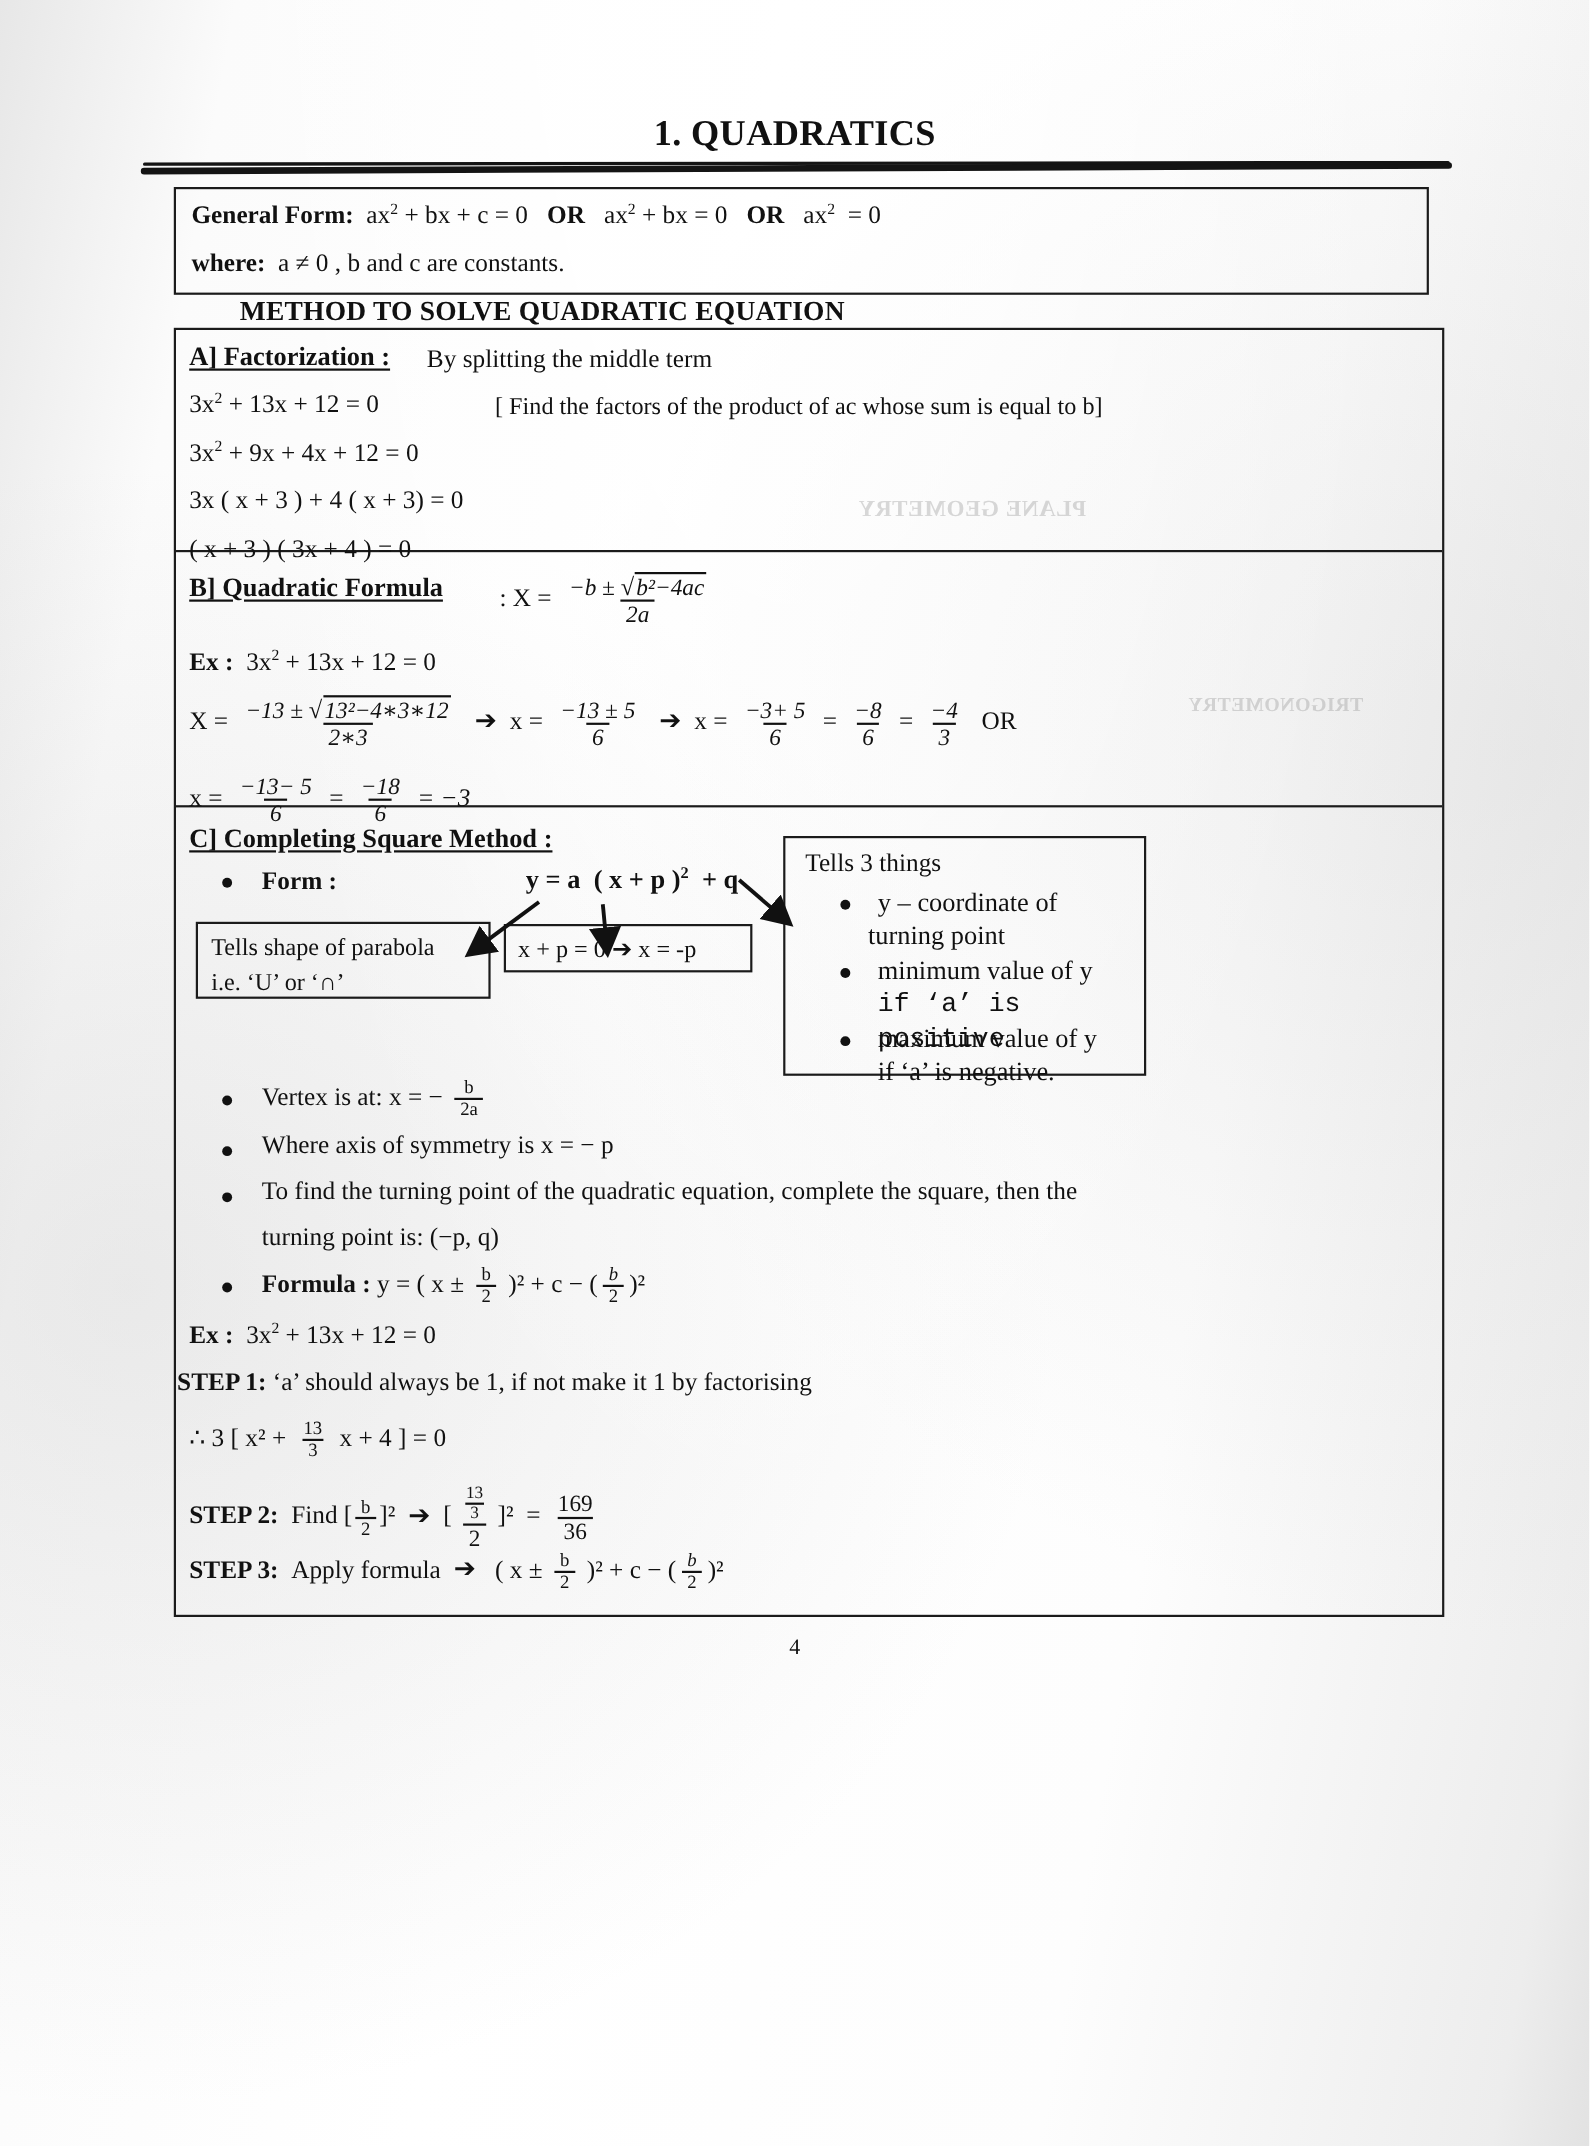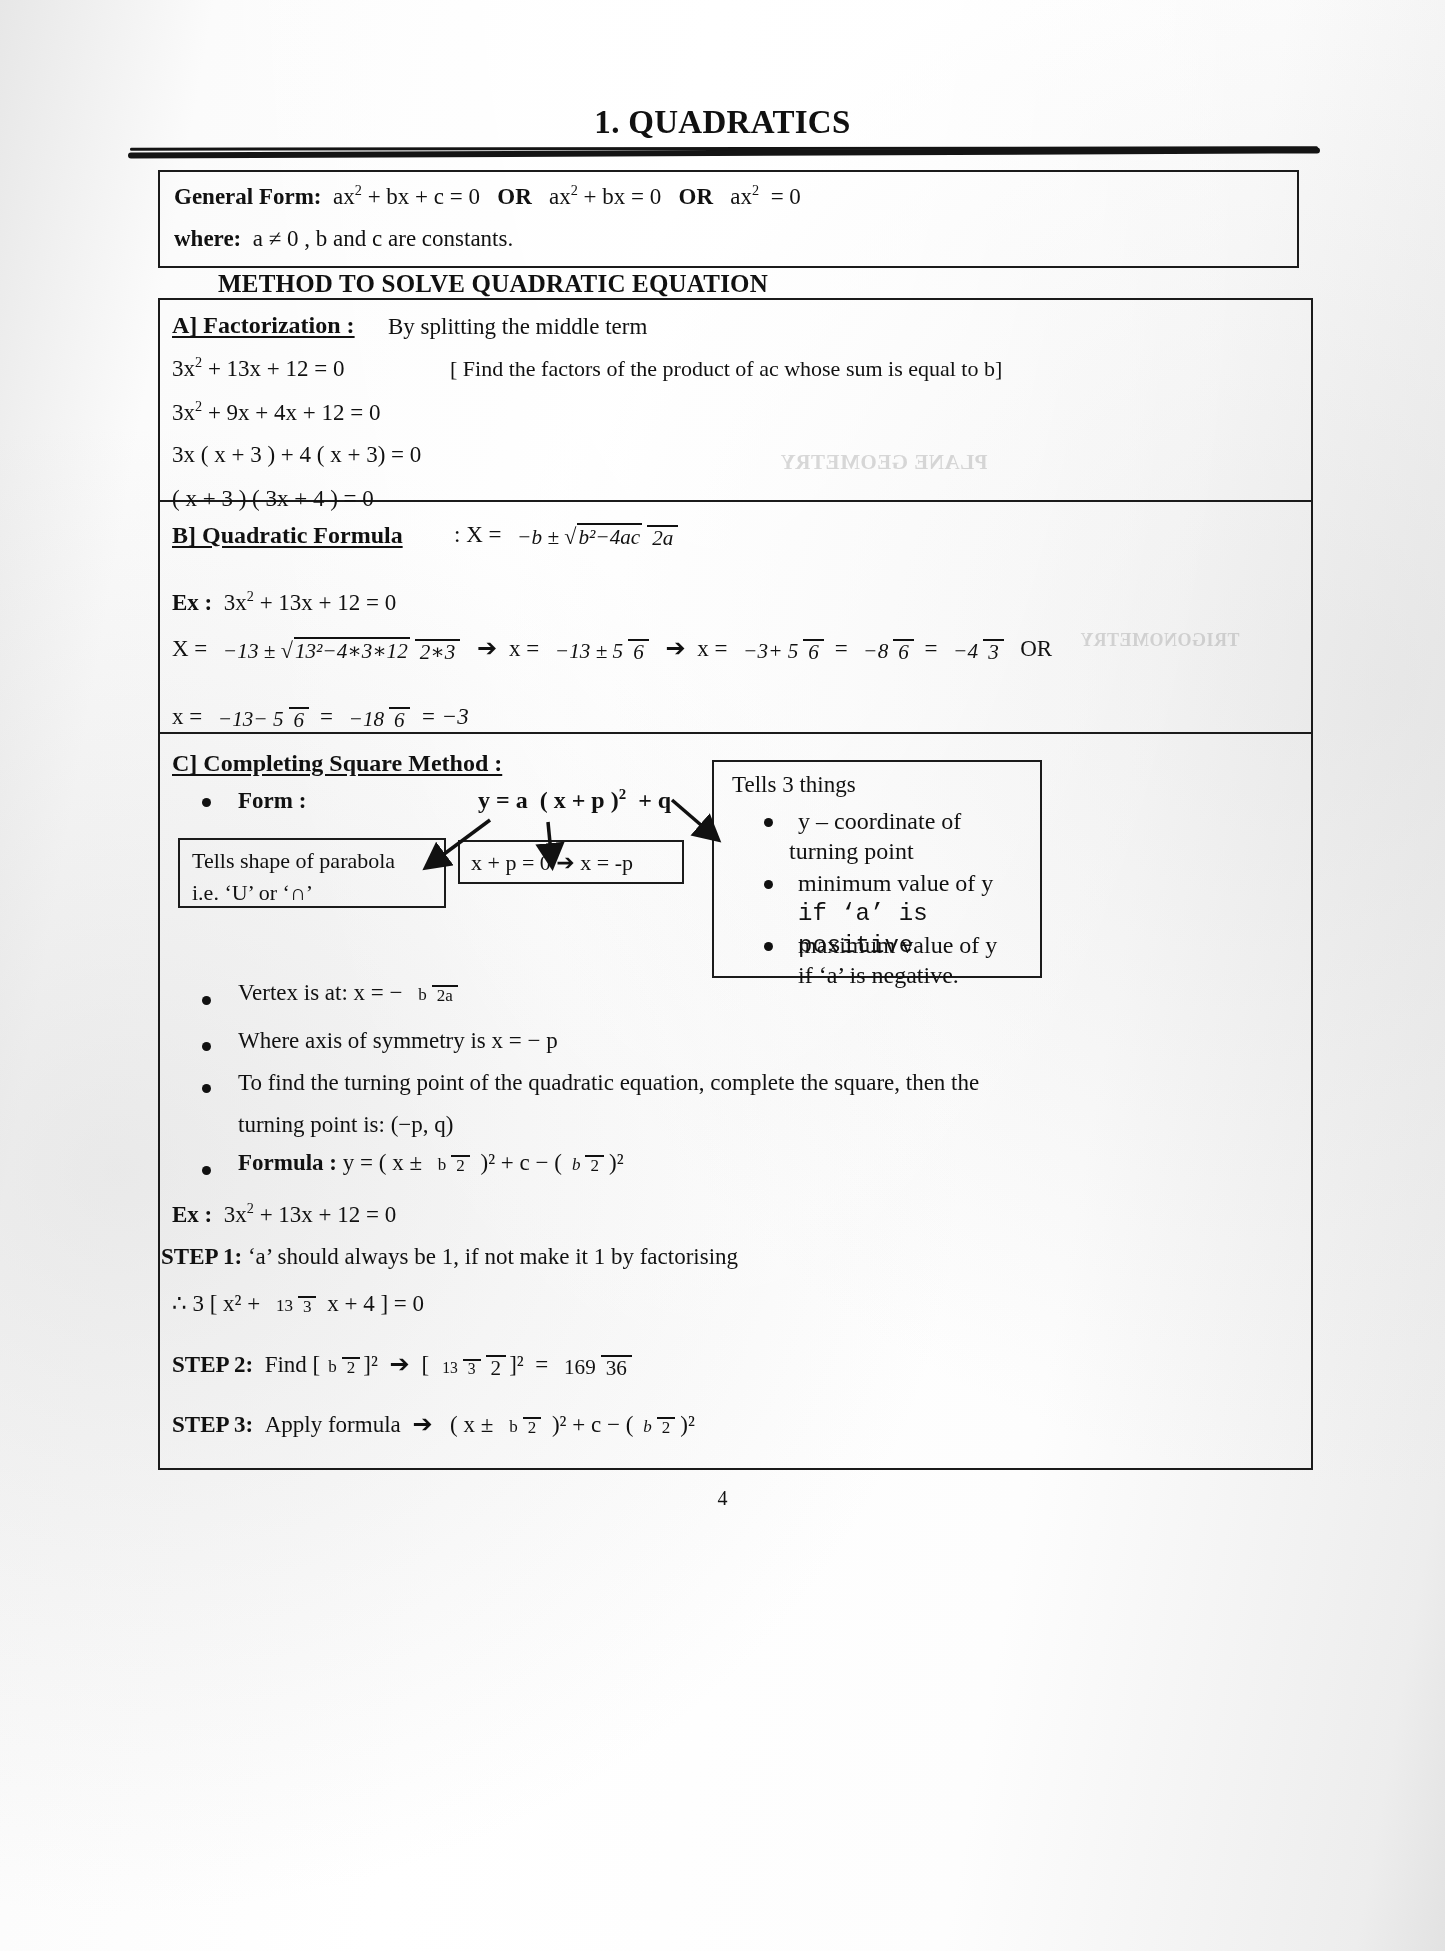--- a/index.html
+++ b/index.html
@@ -108,21 +108,21 @@
     font-weight: bold;
     white-space: nowrap;
   }
   .u { text-decoration: underline; text-underline-offset: 3px; }
 
   .eq { position: absolute; font-size: 23px; white-space: nowrap; }
 
   
   .frac {
     display: inline-flex;
-    flex-direction: row;
+    flex-direction: column;
     align-items: center;
     vertical-align: middle;
     margin: 0 5px;
     line-height: 1.05;
   }
   .frac .num { padding: 0 5px; font-size: .92em; }
   .frac .den { padding: 0 5px; font-size: .92em; border-top: 2px solid #111; }
   .frac.tight { margin: 0 3px; }
   .frac.small .num, .frac.small .den { font-size: .74em; }
   .mi { font-style: italic; }

